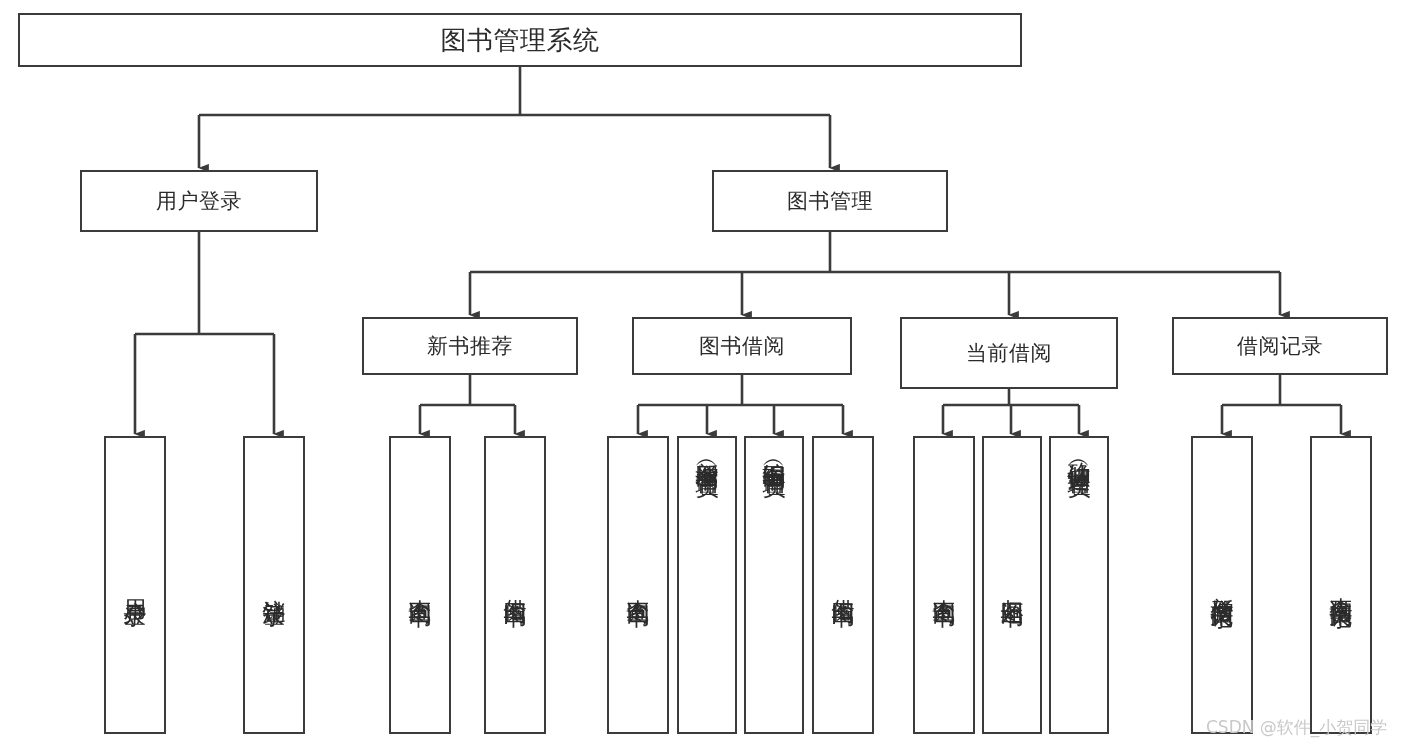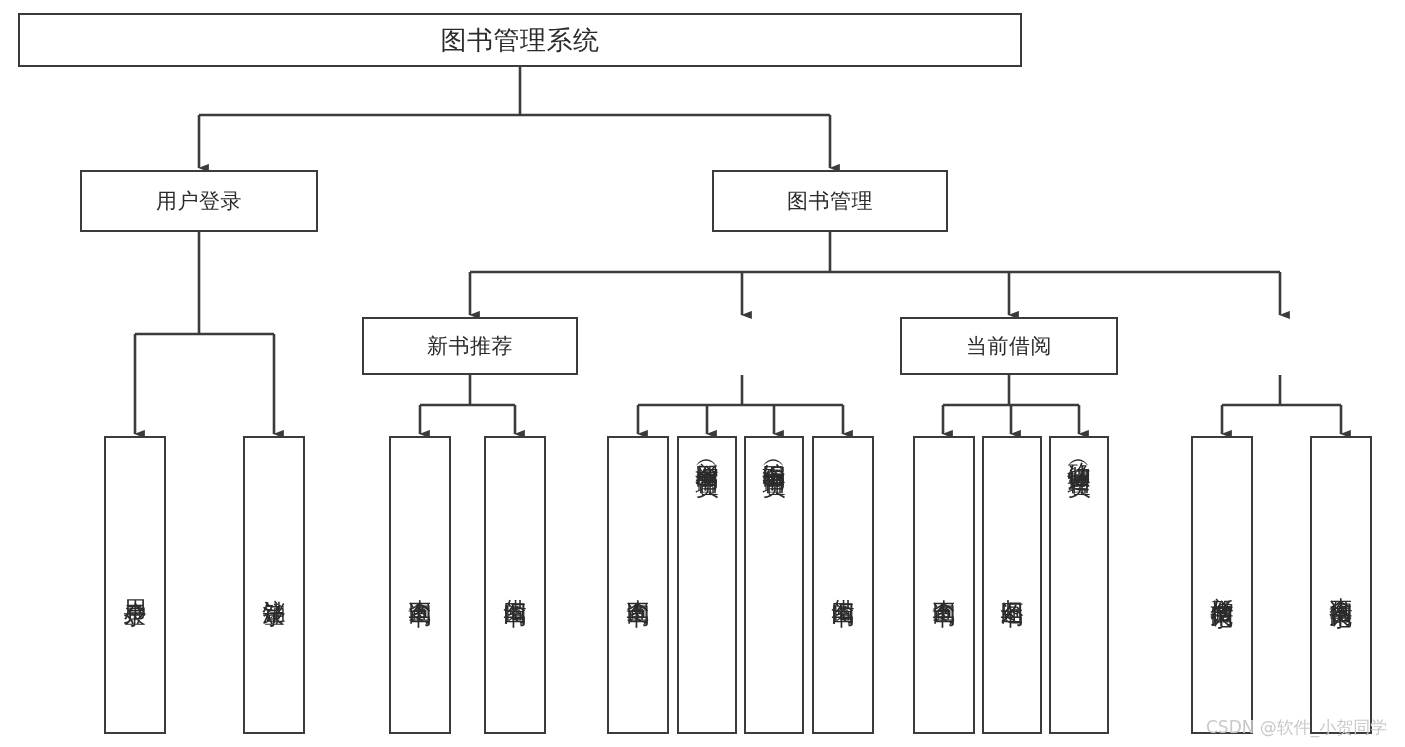--- a/index.html
+++ b/index.html
@@ -143,25 +143,31 @@
   </div>
 
   <div class="node horiz" style="left:712px; top:170px; width:236px; height:62px;">
     <span class="node-label">图书管理</span>
   </div>
 
   <div class="node horiz" style="left:362px; top:317px; width:216px; height:58px;">
     <span class="node-label">新书推荐</span>
   </div>
 
-
-  <div class="node horiz" style="left:900px; top:317px; width:218px; height:58px;">
+  <div class="node horiz" style="left:632px; top:317px; width:220px; height:58px;">
+    <span class="node-label">图书借阅</span>
+  </div>
+
+  <div class="node horiz" style="left:900px; top:317px; width:218px; height:72px;">
     <span class="node-label">当前借阅</span>
   </div>
 
+  <div class="node horiz" style="left:1172px; top:317px; width:216px; height:58px;">
+    <span class="node-label">借阅记录</span>
+  </div>
 
   <div class="node vert" style="left:104px; top:436px; width:62px; height:298px;">
     <span class="node-label">用户登录</span>
   </div>
 
   <div class="node vert" style="left:243px; top:436px; width:62px; height:298px;">
     <span class="node-label">注销登录</span>
   </div>
 
   <div class="node vert" style="left:389px; top:436px; width:62px; height:298px;">

